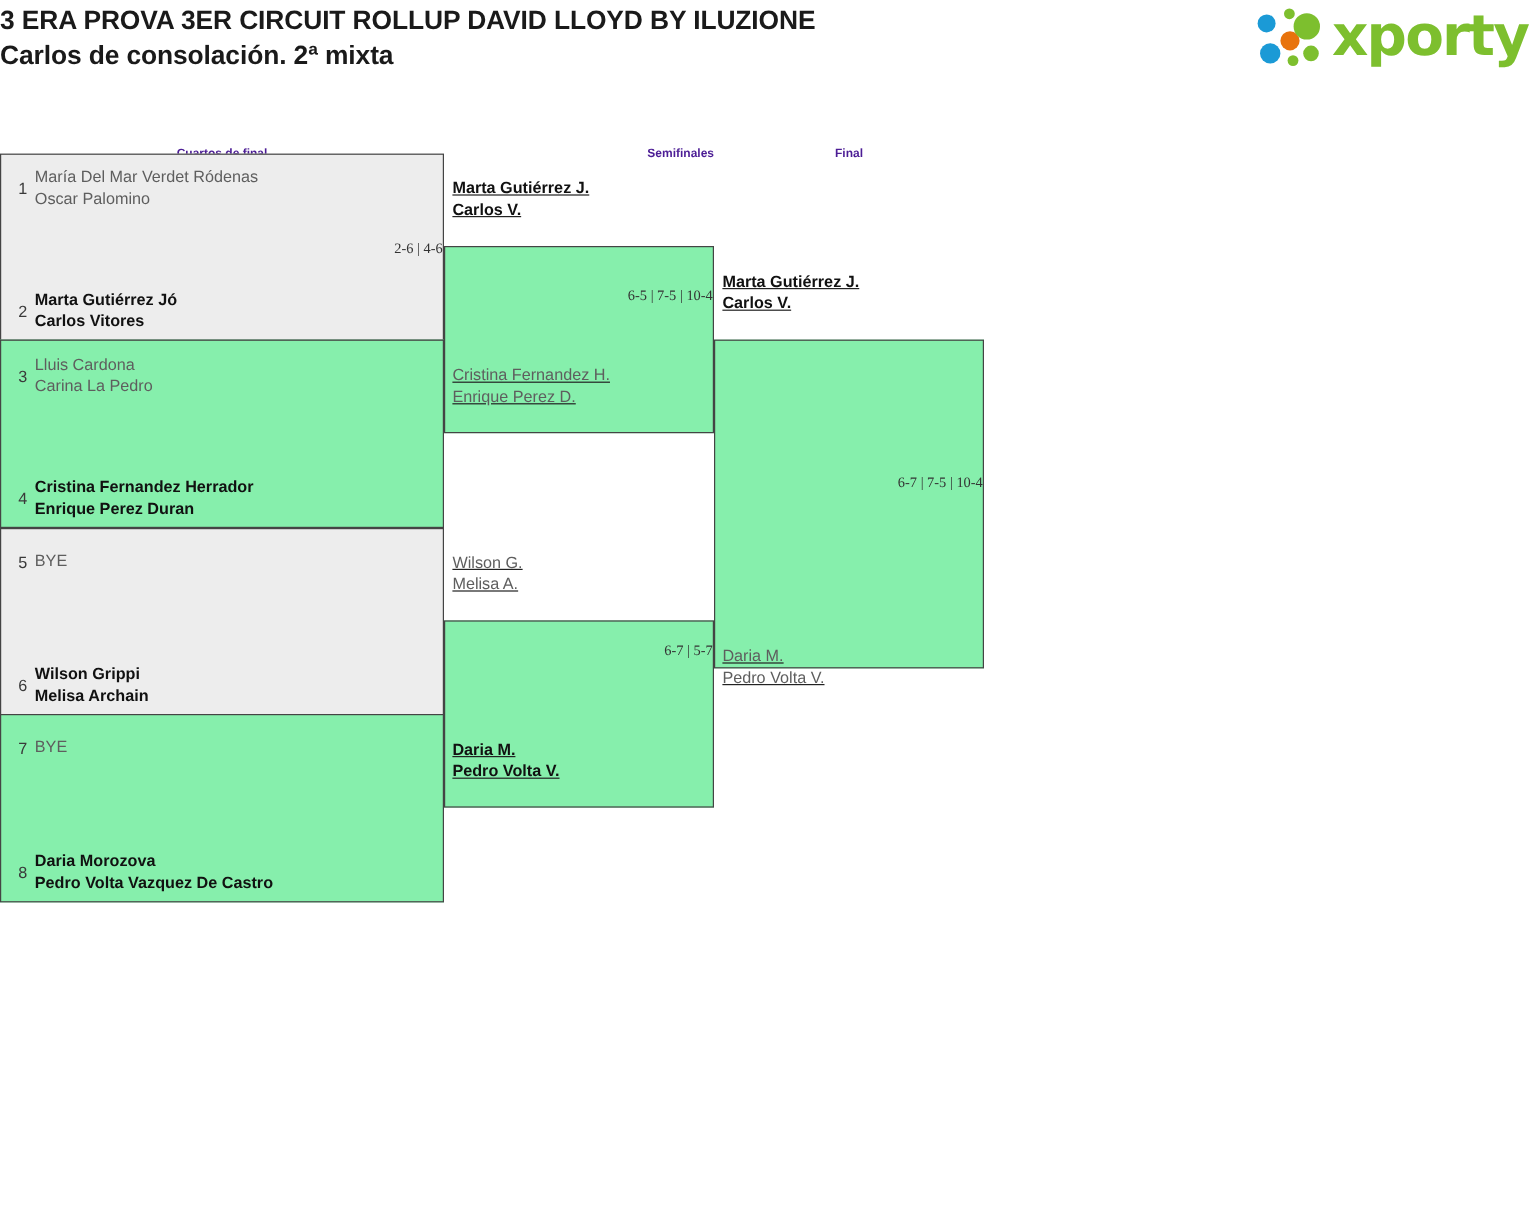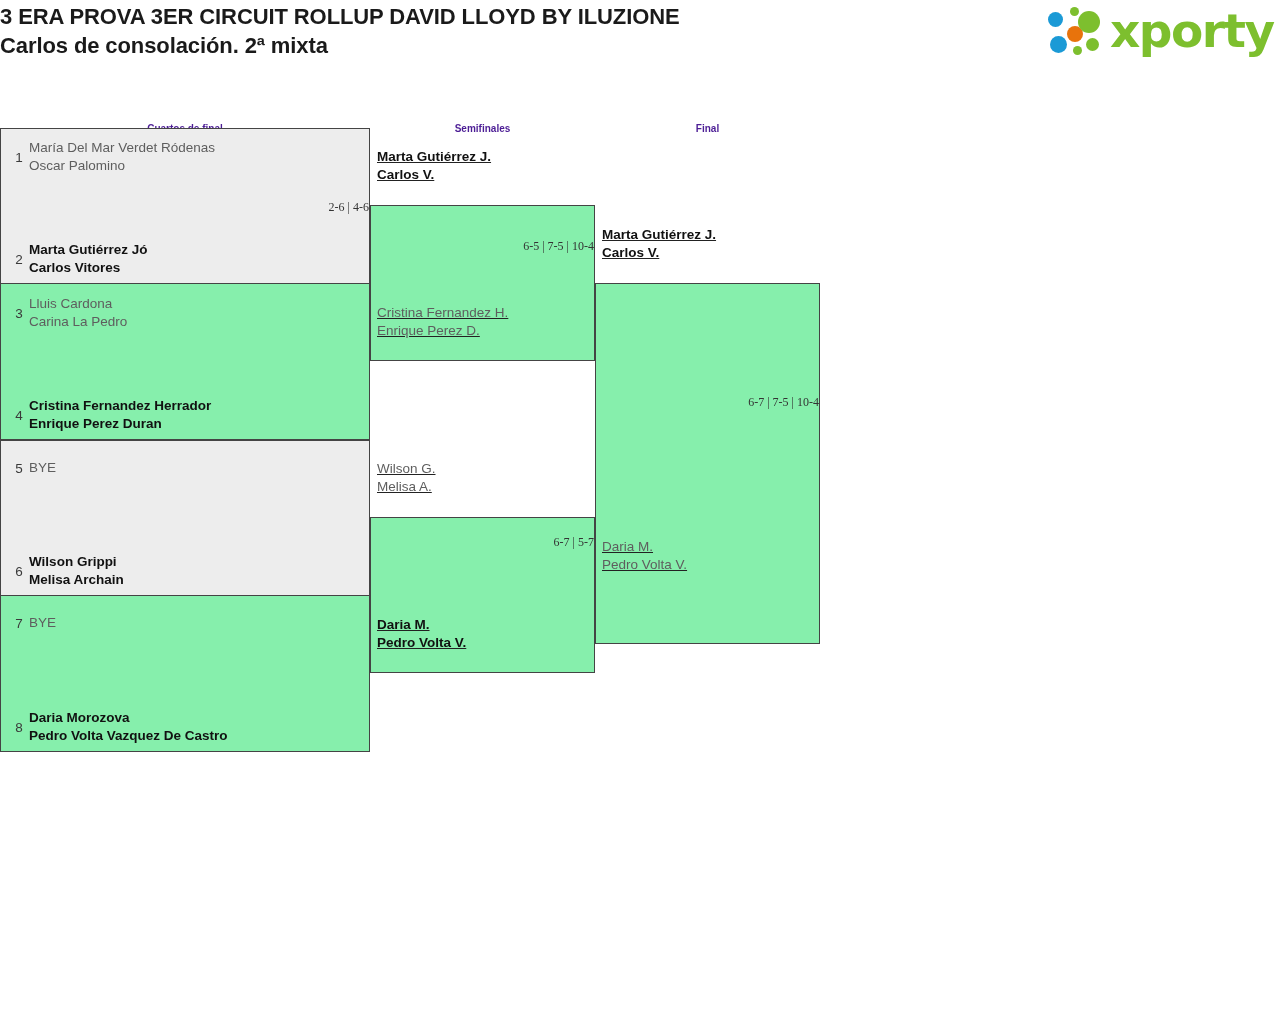--- a/index.html
+++ b/index.html
@@ -64,21 +64,21 @@
     position: absolute;
     font-size: 10px;
     font-weight: bold;
     color: #4c1d95;
     text-align: center;
     top: 97px;
     line-height: 20px;
     margin-top: 22px;
   }
   #round-header-0 { left: 0px;   width: 370px; }
-  #round-header-1 { left: 370px; width: 225px; }
+  #round-header-1 { left: 370px; width: 225px; text-align: right; }
   #round-header-2 { left: 595px; width: 225px; }
 
   
   #bracket { position: absolute; left: 0; top: 0; width: 1280px; height: 1015px; }
 
   .match-box {
     position: absolute;
     box-sizing: border-box;
     border: 1px solid #444444;
     background: #86efac;
@@ -257,21 +257,21 @@
       <span class="pl">Melisa A.</span>
     </div>
   </div>
   <div class="side-slot" style="left:370px; top:616px; width:225px; height:40px;">
     <div class="players winner">
       <span class="pl">Daria M.</span>
       <span class="pl">Pedro Volta V.</span>
     </div>
   </div>
 
-  <div class="match-box" id="fin" style="left:595px; top:283px; width:225px; height:361px;">
+  <div class="match-box" id="fin" style="left:595px; top:283px; width:225px; height:274px;">
     <div class="score" style="top:109px;">6-7 | 7-5 | 10-4</div>
   </div>
   <div class="side-slot" style="left:595px; top:226px; width:225px; height:40px;">
     <div class="players winner">
       <span class="pl">Marta Gutiérrez J.</span>
       <span class="pl">Carlos V.</span>
     </div>
   </div>
   <div class="side-slot" style="left:595px; top:538px; width:225px; height:40px;">
     <div class="players">

